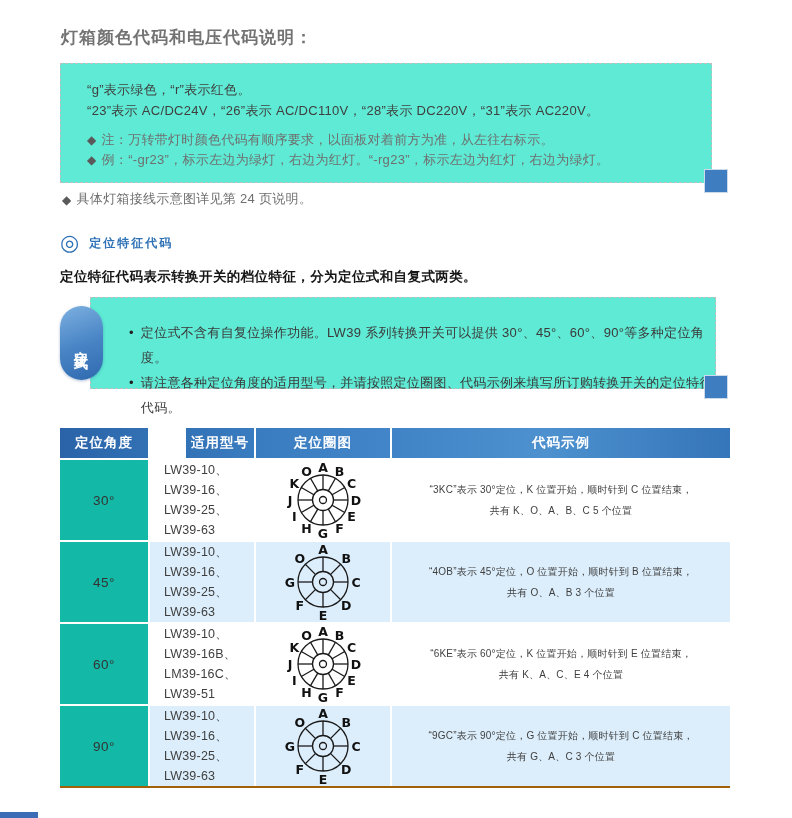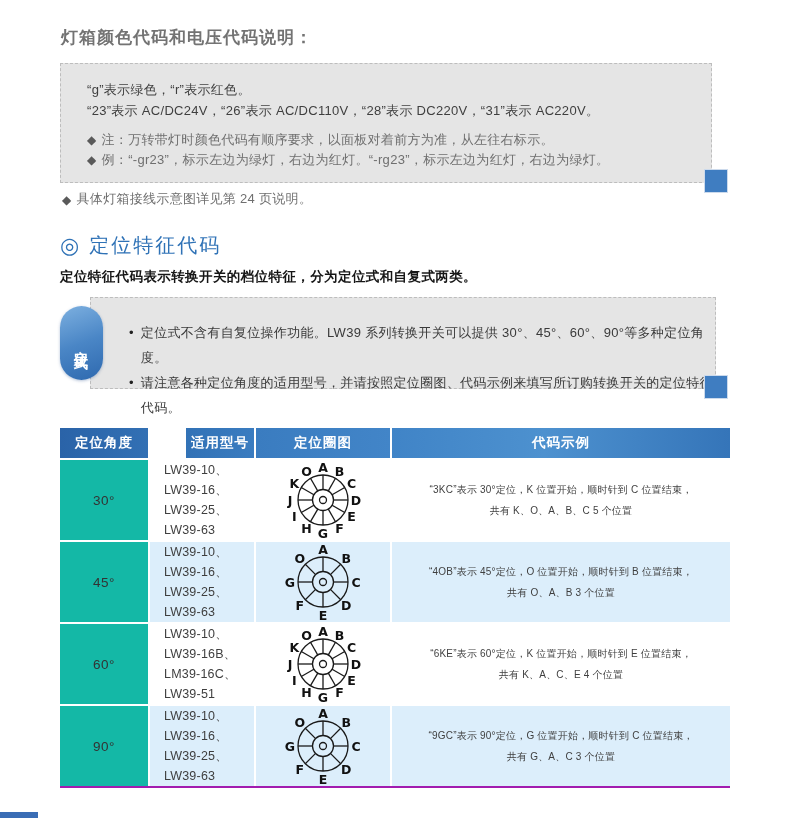--- a/index.html
+++ b/index.html
@@ -5,36 +5,36 @@
   html,body{margin:0;padding:0;}
   body{
     width:792px;height:818px;position:relative;background:#ffffff;overflow:hidden;
     font-family:"Liberation Sans","DejaVu Sans",sans-serif;
     -webkit-font-smoothing:antialiased;
   }
   .abs{position:absolute;}
 
   
   .page-title{left:61px;top:26px;font-size:17px;font-weight:bold;color:#737373;letter-spacing:1px;}
-  .dash-box{border:1px dashed #bdbdbd;background:#e5e5e5;}
+  .dash-box{border:1px dashed #bdbdbd;background:#5eead4;}
   .box1{left:60px;top:63px;width:650px;height:118px;}
   .box1-inner{padding:15px 0 0 26px;}
   .body-line{font-size:13px;color:#3f3f3f;line-height:21px;letter-spacing:.3px;}
   .note-line{font-size:13px;color:#6f6f6f;line-height:20px;letter-spacing:.3px;display:flex;align-items:flex-start;}
   .note-gap{margin-top:9px;}
   .diamond{color:#5a5a5a;margin-right:5px;font-size:12px;line-height:20px;}
   .accent-square{width:22px;height:22px;background:#3f7dc1;border:1px solid #ccdaec;}
   .sq1{left:704px;top:169px;}
   .sq2{left:704px;top:375px;}
   .footnote{left:62px;top:190px;font-size:13px;color:#6f6f6f;display:flex;align-items:flex-start;letter-spacing:.3px;}
 
   
   .section-heading{left:60px;top:232px;display:flex;align-items:center;color:#2f72b6;}
   .dc-icon{font-size:22px;line-height:22px;margin-right:10px;}
-  .section-heading-text{font-size:20px;font-weight:400;letter-spacing:2px;}
+  .section-heading-text{font-size:12px;font-weight:700;letter-spacing:2px;}
   .section-intro{left:60px;top:268px;font-size:13.5px;font-weight:bold;color:#161616;letter-spacing:.4px;}
   .box2{left:90px;top:297px;width:624px;height:90px;}
   .box2-inner{padding:22px 0 0 38px;}
   .bullet-item{font-size:13px;color:#3a3a3a;line-height:25px;display:flex;letter-spacing:.3px;}
   .bullet-dot{margin-right:7px;color:#222;font-size:13px;}
   .capsule{
     left:60px;top:306px;width:43px;height:74px;border-radius:22px;
     background:linear-gradient(160deg,#7db0e0 0%,#4a86c6 50%,#2e69af 100%);
     display:flex;align-items:center;justify-content:center;
     box-shadow:0 1px 3px rgba(40,80,140,.35);
@@ -42,21 +42,21 @@
   .capsule-text{
     writing-mode:vertical-rl;color:#ffffff;font-size:14px;font-weight:bold;
     letter-spacing:3px;line-height:1;
   }
 
   
   .tbl{
     left:60px;top:428px;width:670px;
     display:grid;grid-template-columns:88px 104px 134px 338px;
     grid-template-rows:30px repeat(4,80px);
-    gap:2px;background:#ffffff;border-bottom:2px solid #a21caf;
+    gap:2px;background:#ffffff;border-bottom:2px solid #a16207;
   }
   .th{display:flex;align-items:center;justify-content:center;color:#ffffff;
       font-size:13.5px;font-weight:bold;letter-spacing:1px;}
   .th.c1{background:linear-gradient(90deg,#2a63a8,#3270b4);}
   .th.c2{background:linear-gradient(90deg,#3272b6,#3a7cc0);margin-left:36px;}
   .th.c3{background:linear-gradient(90deg,#3a7cc0,#4285c8);}
   .th.c4{background:linear-gradient(90deg,#4084c7,#4d91cf 45%,#3575b9);}
   .cell{display:flex;flex-direction:column;align-items:center;justify-content:center;background:#ffffff;}
   .cell.alt{background:#dceefb;}
   .angle-cell{background:#14b8a6;display:flex;align-items:center;justify-content:center;

